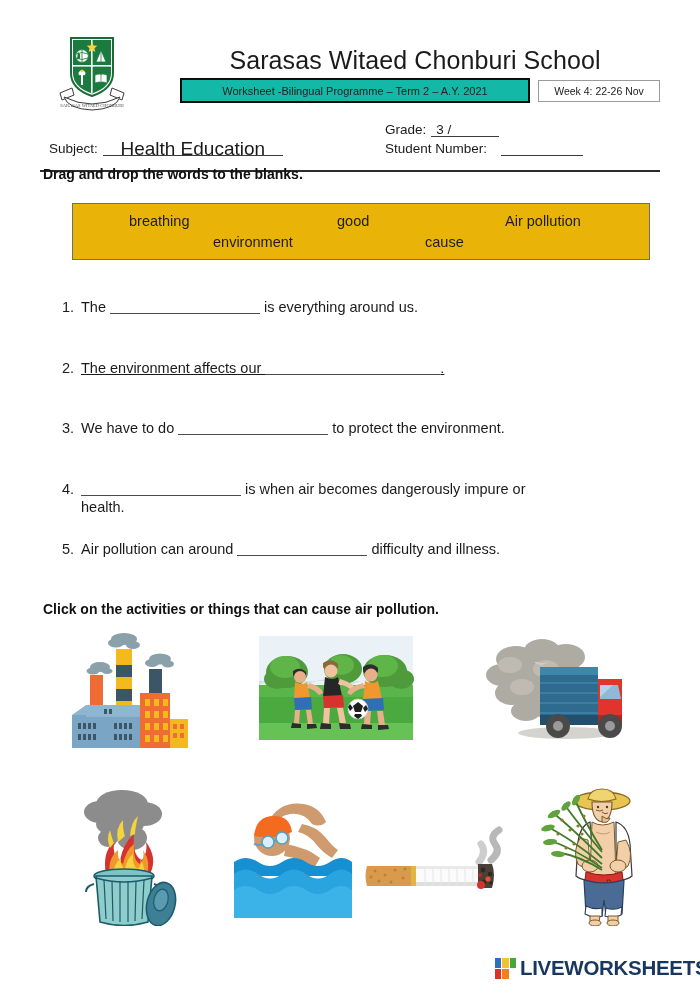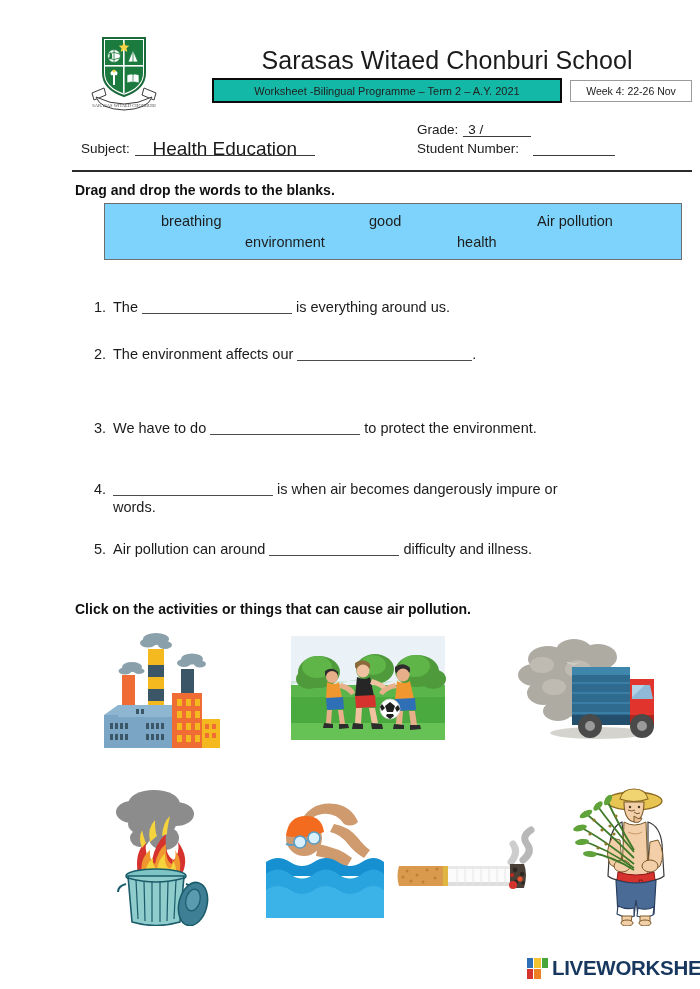--- a/index.html
+++ b/index.html
@@ -5,21 +5,21 @@
   * { box-sizing: border-box; }
   html, body { margin: 0; padding: 0; }
   body {
     width: 700px; height: 989px;
     background: #ffffff;
     font-family: "Liberation Sans", sans-serif;
     color: #1a1a1a;
     overflow: hidden;
     position: relative;
   }
-  .page { position: absolute; inset: 0; padding: 12px; margin-left: 32px; }
+  .page { position: absolute; inset: 0; padding: 12px; }
 
   
   .header { position: absolute; left: 40px; top: 30px; width: 620px; height: 105px; }
   .crest { position: absolute; left: 14px; top: 3px; width: 76px; height: 88px; }
   .school-title {
     position: absolute; left: 130px; top: 16px; width: 490px;
     font-size: 25px; font-weight: 400; letter-spacing: .1px;
     color: #1b1b1b; text-align: center;
   }
   .wsbox {
@@ -45,41 +45,41 @@
   .flabel { white-space: nowrap; }
   .fline { border-bottom: 1.4px solid #3b3b3b; height: 15px; display: inline-block; margin-left: 5px; }
   .fline.w-name   { width: 192px; }
   .fline.w-sub    { width: 180px; text-align: center; font-size: 19px; line-height: 15px; }
   .fline.w-grade  { width: 68px;  text-align: left; font-size: 13.5px; line-height: 15px; padding-left: 5px;}
   .fline.w-stu    { width: 82px; margin-left: 14px; }
   .rule { position: absolute; left: 40px; top: 170px; width: 620px; height: 2.4px; background: #2b2b2b; }
 
   
   .instr { position: absolute; font-size: 14px; font-weight: bold; color: #111; }
-  .instr-1 { left: 43px; top: 182px; }
+  .instr-1 { left: 43px; top: 166px; }
   .instr-2 { left: 43px; top: 601px; }
 
   
   .wordbank {
     position: absolute; left: 72px; top: 203px; width: 578px; height: 57px;
-    border: 1px solid #6e6e6e; background: #7dd3fc;
+    border: 1px solid #6e6e6e; background: #eab308;
   }
   .wb-word { position: absolute; font-size: 14.5px; color: #1d1d1d; white-space: nowrap; }
   .wb-r1 { top: 9px; }
   .wb-r2 { top: 30px; }
   .wb-breathing   { left: 56px; }
   .wb-good        { left: 264px; }
   .wb-airpol      { left: 432px; }
   .wb-environment { left: 140px; }
   .wb-health      { left: 352px; }
 
   
   .q { position: absolute; left: 62px; font-size: 14.5px; color: #1b1b1b; line-height: 20px; width: 580px; }
   .q1 { top: 297px; }
-  .q2 { top: 344px; }
+  .q2 { top: 358px; text-decoration: underline; }
   .q3 { top: 418px; }
   .q4 { top: 479px; }
   .q5 { top: 539px; }
   .qnum { display: inline-block; width: 19px; }
   .blank { display: inline-block; border-bottom: 1.3px solid #4a4a4a; height: 14px; vertical-align: -2px; }
   .b-150 { width: 150px; }
   .b-175 { width: 175px; }
   .b-160 { width: 160px; }
   .b-130 { width: 130px; }
   .q4-second { position: absolute; left: 81px; top: 499px; font-size: 14.5px; color: #1b1b1b; }
@@ -168,39 +168,39 @@
   </div>
   <div class="rule"></div>
 
   <div class="instr instr-1">Drag and drop the words to the blanks.</div>
 
   <div class="wordbank">
     <span class="wb-word wb-r1 wb-breathing">breathing</span>
     <span class="wb-word wb-r1 wb-good">good</span>
     <span class="wb-word wb-r1 wb-airpol">Air pollution</span>
     <span class="wb-word wb-r2 wb-environment">environment</span>
-    <span class="wb-word wb-r2 wb-health">health</span>
+    <span class="wb-word wb-r2 wb-health">cause</span>
   </div>
 
   <div class="q q1">
     <span class="qnum">1.</span><span>The </span><span class="blank b-150"></span><span> is everything around us.</span>
   </div>
 
   <div class="q q2">
     <span class="qnum">2.</span><span>The environment affects our </span><span class="blank b-175"></span><span>.</span>
   </div>
 
   <div class="q q3">
     <span class="qnum">3.</span><span>We have to do </span><span class="blank b-150"></span><span> to protect the environment.</span>
   </div>
 
   <div class="q q4">
     <span class="qnum">4.</span><span class="blank b-160"></span><span> is when air becomes dangerously impure or</span>
   </div>
-  <div class="q4-second">words.</div>
+  <div class="q4-second">health.</div>
 
   <div class="q q5">
     <span class="qnum">5.</span><span>Air pollution can around </span><span class="blank b-130"></span><span> difficulty and illness.</span>
   </div>
 
   <div class="instr instr-2">Click on the activities or things that can cause air pollution.</div>
 
   <div class="imgcell r1 c1">
     <svg viewBox="0 0 130 123">
 

